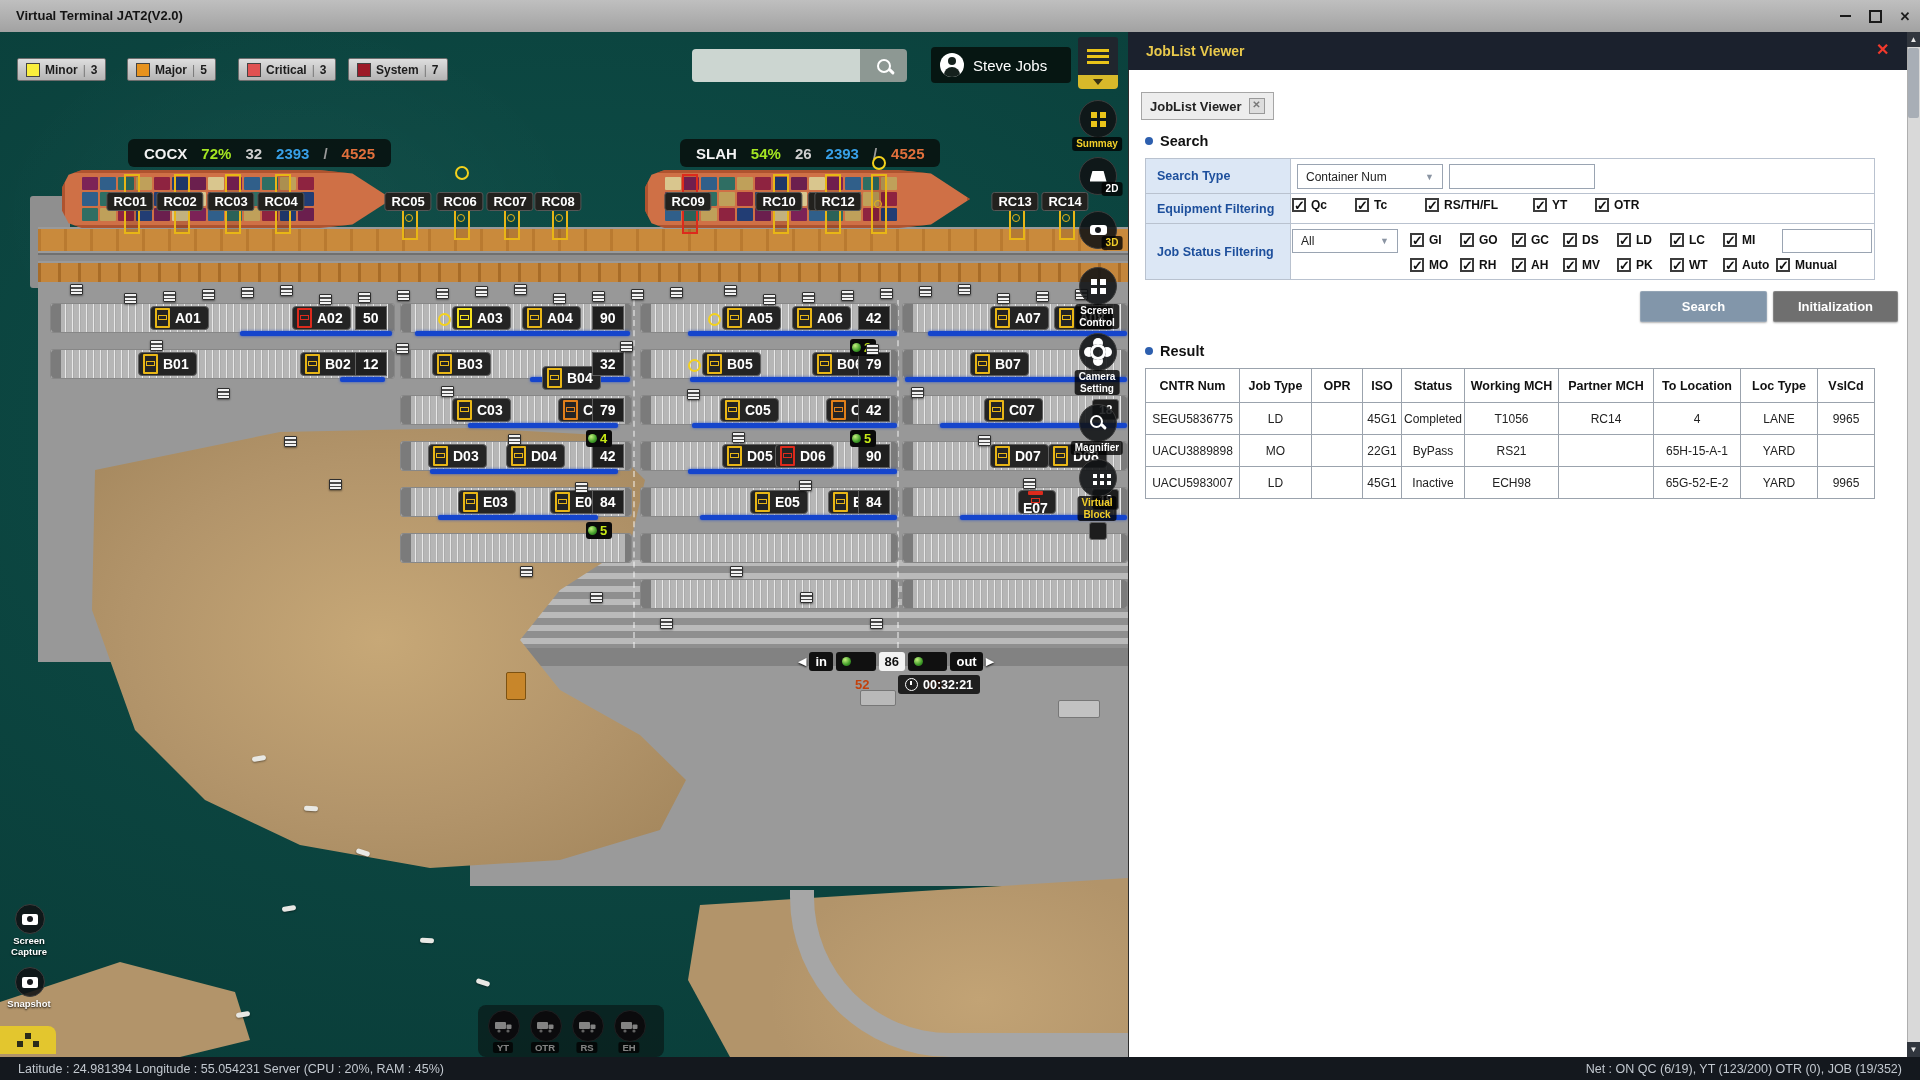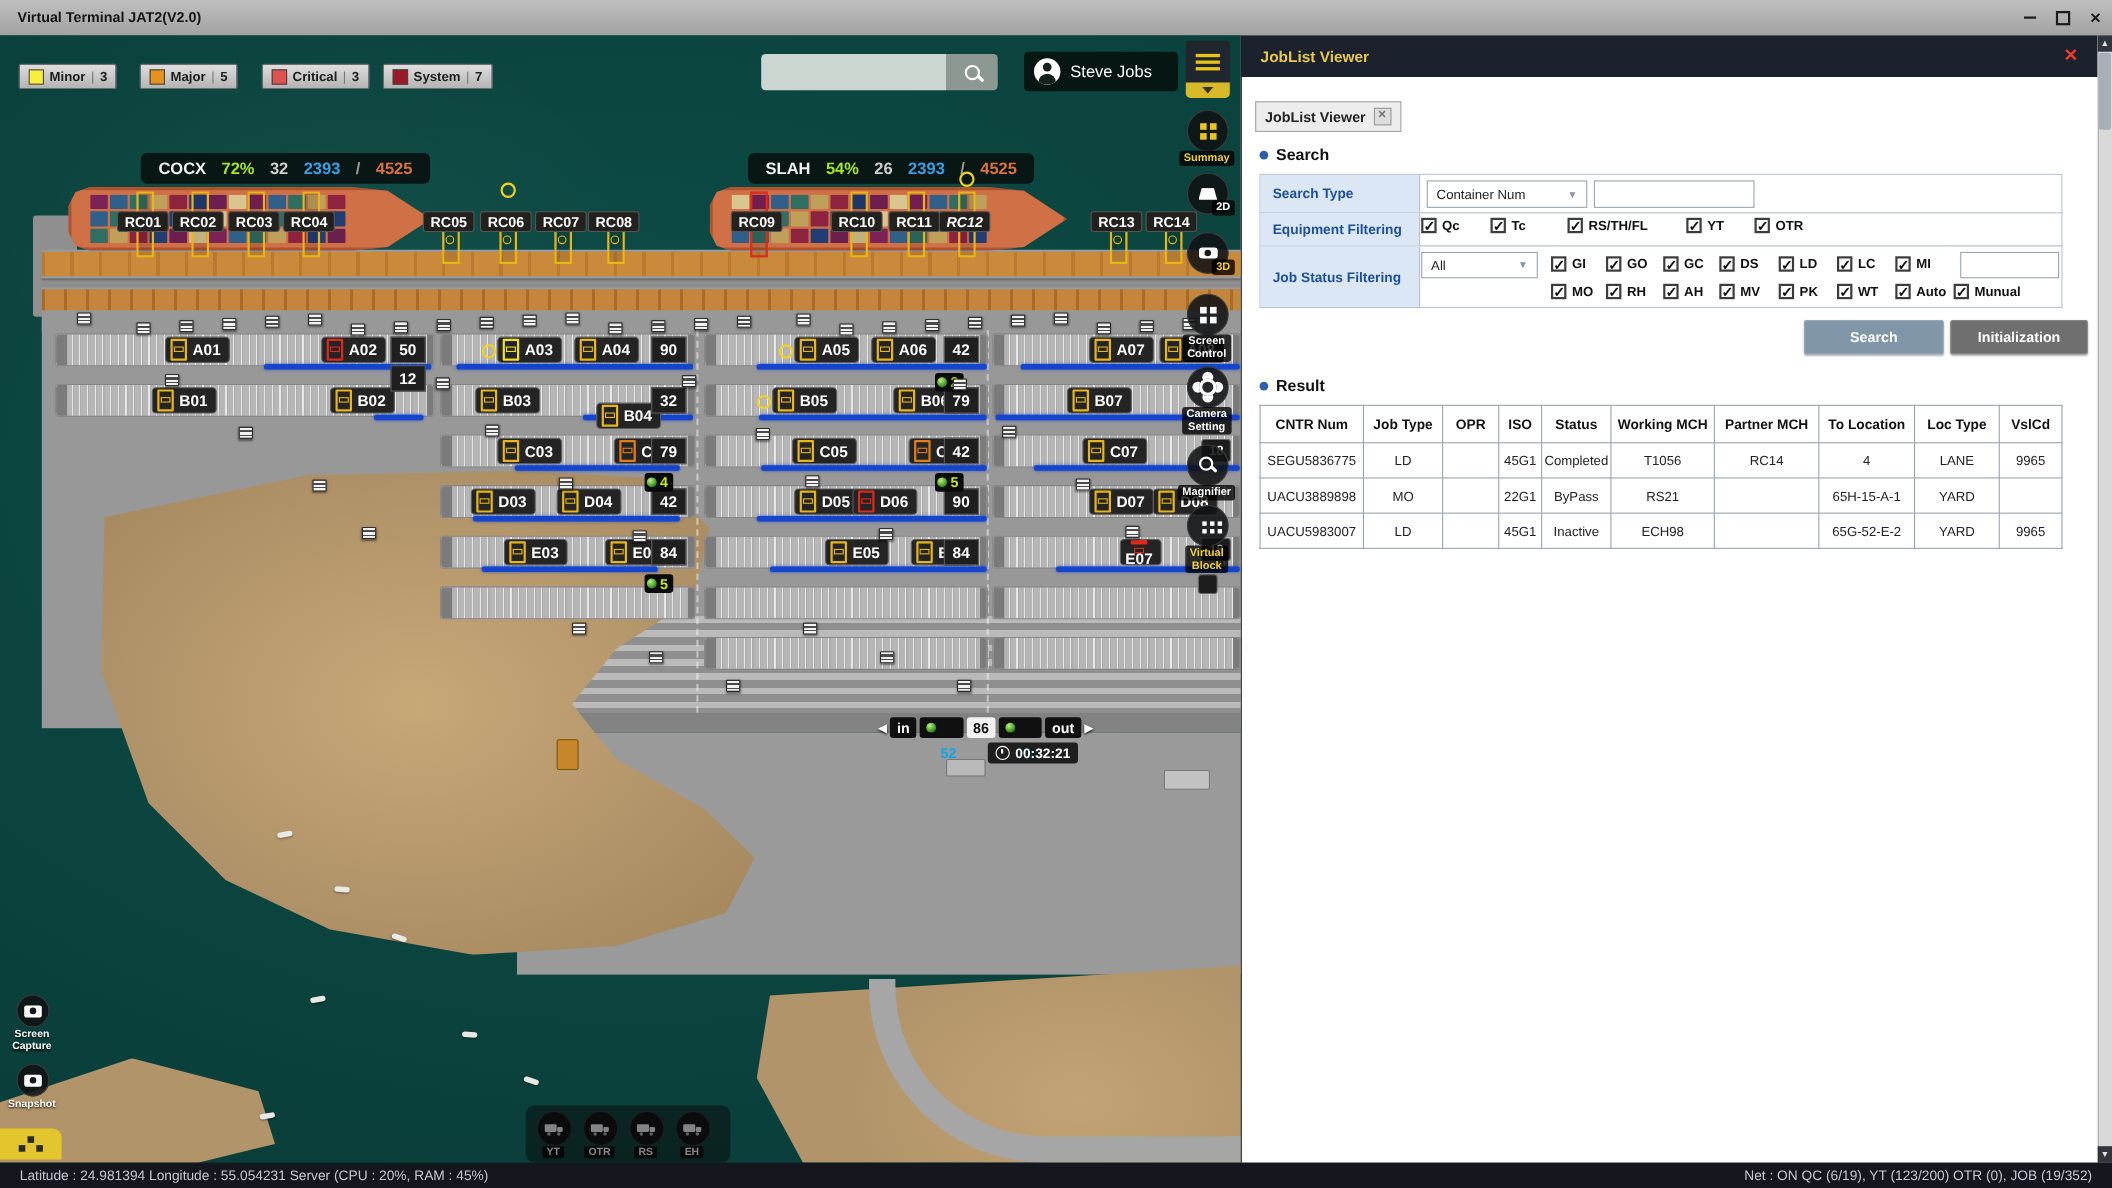--- a/index.html
+++ b/index.html
@@ -100,21 +100,21 @@
   .camg{width:16px;height:11px;background:#fff;border-radius:2px;position:relative;}
   .camg::before{content:"";position:absolute;left:5px;top:2px;width:6px;height:6px;border-radius:50%;background:#15181c;}
   .lt-label{position:absolute;transform:translateX(-50%);font-size:9.5px;font-weight:bold;color:#fff;text-shadow:0 1px 2px #000;white-space:pre-line;text-align:center;line-height:1.2;}
   #cornertab{position:absolute;left:0px;top:1026px;width:56px;height:28px;background:#e3c62e;border-radius:0 8px 0 0;display:flex;align-items:center;justify-content:center;}
   .orgglyph{width:6px;height:6px;background:#2b2b1a;box-shadow:-8px 8px 0 #2b2b1a,8px 8px 0 #2b2b1a;margin-top:-8px;}
   
   #inout{position:absolute;left:798px;top:652px;display:flex;align-items:center;gap:3px;}
   .io-ar{color:#fff;font-size:11px;text-shadow:0 1px 2px #000;}
   .io-chip{height:19px;display:flex;align-items:center;gap:4px;background:#101010;border-radius:3px;padding:0 6px;color:#fff;font-size:13px;font-weight:bold;}
   .io-chip.lite{background:#f2f2f2;color:#111;}
-  .io-chip .num{color:#0ea5e9;margin-top:45px;}
+  .io-chip .num{color:#c2410c;margin-top:45px;}
   #clockchip{position:absolute;left:898px;top:675px;height:19px;display:flex;align-items:center;gap:5px;background:rgba(0,0,0,.8);border-radius:3px;padding:0 7px;color:#fff;font-size:12.5px;font-weight:bold;}
   .clk{position:relative;width:11px;height:11px;border:1.5px solid #fff;border-radius:50%;}
   .clk::after{content:"";position:absolute;left:4px;top:2px;width:1.5px;height:4px;background:#fff;}
   
   #dock{position:absolute;left:478px;top:1005px;width:186px;height:52px;background:rgba(8,8,8,.5);border-radius:8px;}
   .dockbtn{position:absolute;top:1010px;width:30px;height:30px;border-radius:50%;background:#0e0f12;border:1px solid #34363a;display:flex;align-items:center;justify-content:center;}
   .docklbl{position:absolute;top:1042px;transform:translateX(-50%);font-size:9.5px;font-weight:bold;color:#fff;background:rgba(0,0,0,.85);padding:0 4px;border-radius:2px;}
   
   #panelbg{position:absolute;left:1128px;top:32px;width:779px;height:1025px;background:#fff;border-left:1px solid #2e2e2e;z-index:20;}
   #panelhdr{position:absolute;left:1128px;top:32px;width:779px;height:38px;background:#1b212d;z-index:21;}
@@ -315,21 +315,21 @@
         <div class="crane short" style="left: 552px;"></div>
         <div class="crane-label" style="left: 558px;">RC08</div>
         <div class="crane tall red" style="left: 682px;"></div>
         <div class="crane-label" style="left: 688px;">RC09</div>
         <div class="crane tall" style="left: 773px;"></div>
         <div class="crane-label" style="left: 779px;">RC10</div>
         <div class="crane tall" style="left: 825px;"></div>
         <div class="crane-label" style="left: 831px;">RC11</div>
         <div class="crane tall" style="left: 871px;"></div>
         <div class="ringmark" style="left: 872px; top: 156px;"></div>
-        <div class="crane-label" style="left: 877px; font-style: italic;">RC12</div>
+        <div class="crane-label" style="left: 838px;">RC12</div>
         <div class="crane short" style="left: 1009px;"></div>
         <div class="crane-label" style="left: 1015px;">RC13</div>
         <div class="crane short" style="left: 1059px;"></div>
         <div class="crane-label" style="left: 1065px;">RC14</div>
         <div class="strip" style="left: 50px; top: 303px; width: 345px;"></div>
         <div class="strip" style="left: 50px; top: 349px; width: 345px;"></div>
         <div class="strip" style="left: 400px; top: 303px; width: 232px;"></div>
         <div class="strip" style="left: 400px; top: 349px; width: 232px;"></div>
         <div class="strip" style="left: 400px; top: 395px; width: 232px;"></div>
         <div class="strip" style="left: 400px; top: 441px; width: 232px;"></div>
@@ -486,21 +486,21 @@
         </div>
         <div class="blockchip" style="left: 1048px; top: 444px;">
           <div class="mini y"></div>
           <div>D08</div>
         </div>
         <div class="blockchip" style="left: 1018px; top: 490px; flex-direction: column;">
           <div class="mini r"></div>
           <div>E07</div>
         </div>
         <div class="cnt" style="left: 355px; top: 306px;">50</div>
-        <div class="cnt" style="left: 355px; top: 332px; text-align: center;">12</div>
+        <div class="cnt" style="left: 355px; top: 352px; text-align: center;">12</div>
         <div class="cnt" style="left: 592px; top: 306px;">90</div>
         <div class="cnt" style="left: 592px; top: 352px;">32</div>
         <div class="cnt" style="left: 592px; top: 398px;">79</div>
         <div class="cnt" style="left: 592px; top: 444px;">42</div>
         <div class="cnt" style="left: 592px; top: 490px;">84</div>
         <div class="cnt" style="left: 858px; top: 306px;">42</div>
         <div class="cnt" style="left: 858px; top: 352px;">79</div>
         <div class="cnt" style="left: 858px; top: 398px;">42</div>
         <div class="cnt" style="left: 858px; top: 444px;">90</div>
         <div class="cnt" style="left: 858px; top: 490px;">84</div>

